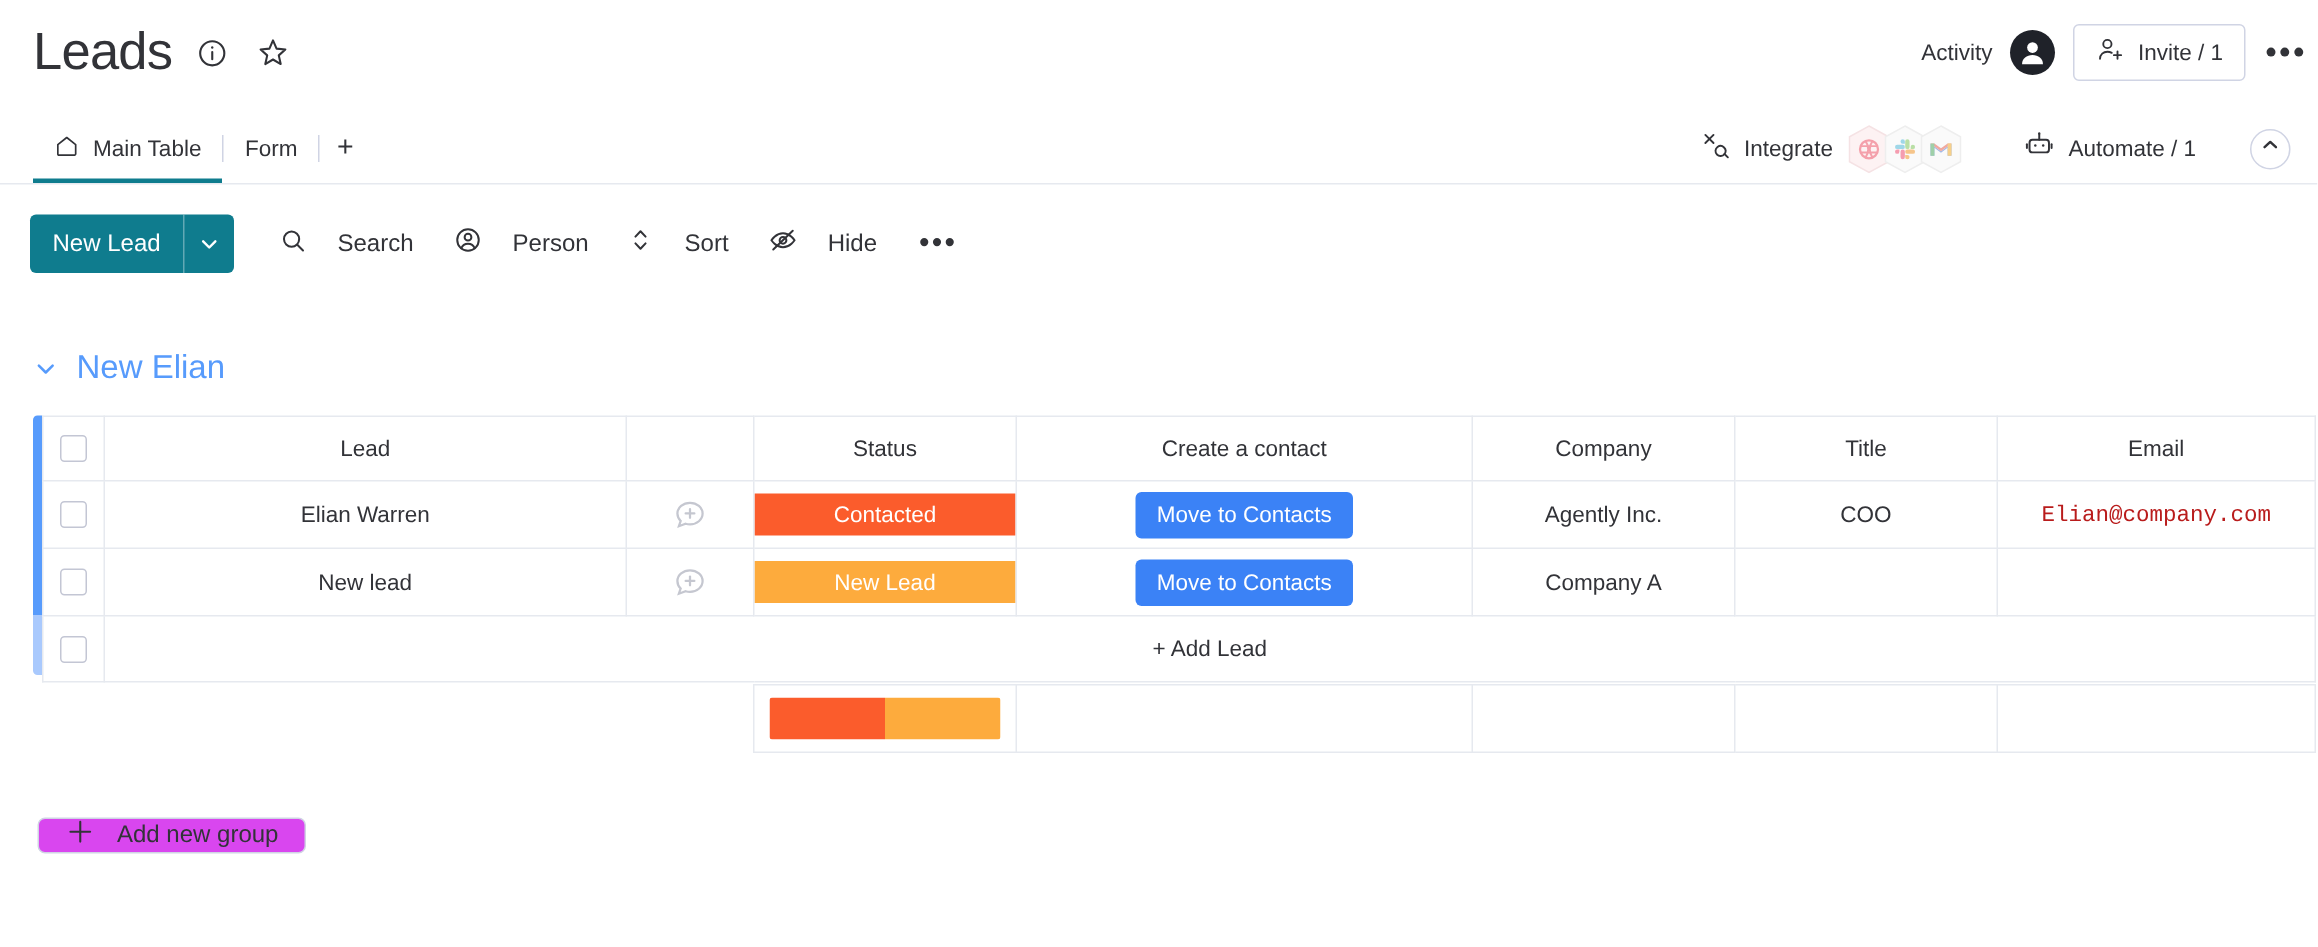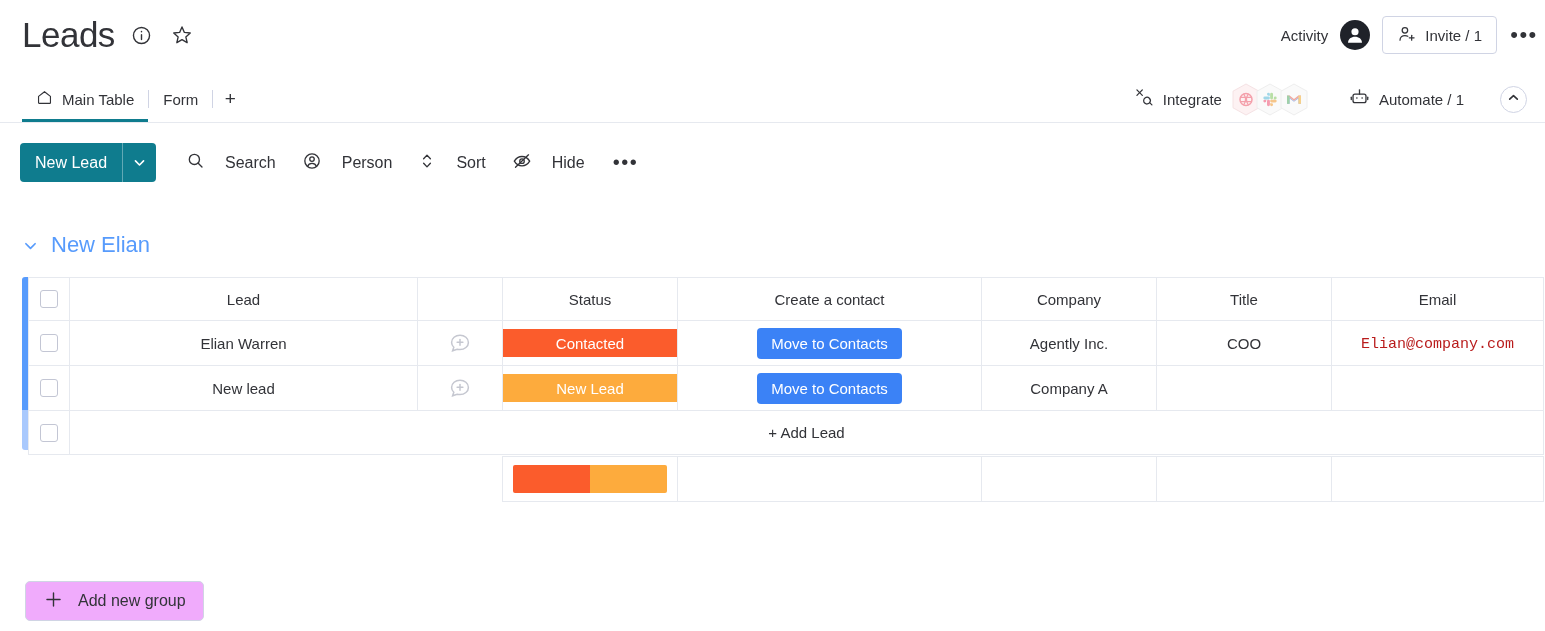--- a/index.html
+++ b/index.html
@@ -177,23 +177,23 @@
     border: 1px solid #e6e9ef; height: 44px; padding: 0; background: #fff;
   }
   .sum-spacer { border: none !important; background: transparent !important; }
   .sum-bar { display: flex; height: 28px; margin: 8px 10px; border-radius: 2px; overflow: hidden; }
   .sum-seg { height: 100%; }
 
   
   .add-group-btn {
     position: absolute; left: 25px; top: 545px;
     display: flex; align-items: center; gap: 14px;
-    height: 40px; padding: 0 17px;
+    height: 24px; padding: 0 17px;
     border: 1px solid #d0d4e4; border-radius: 5px;
-    font-size: 16px; color: #323338; background: #f0abfc; cursor: pointer; margin-top: 36px;
+    font-size: 16px; color: #323338; background: #d946ef; cursor: pointer;
   }
 </style>
 </head>
 <body>
 
 <div class="page">
 
   <div class="header-row">
     <div class="title-block">
       <div class="board-title">Leads</div>

